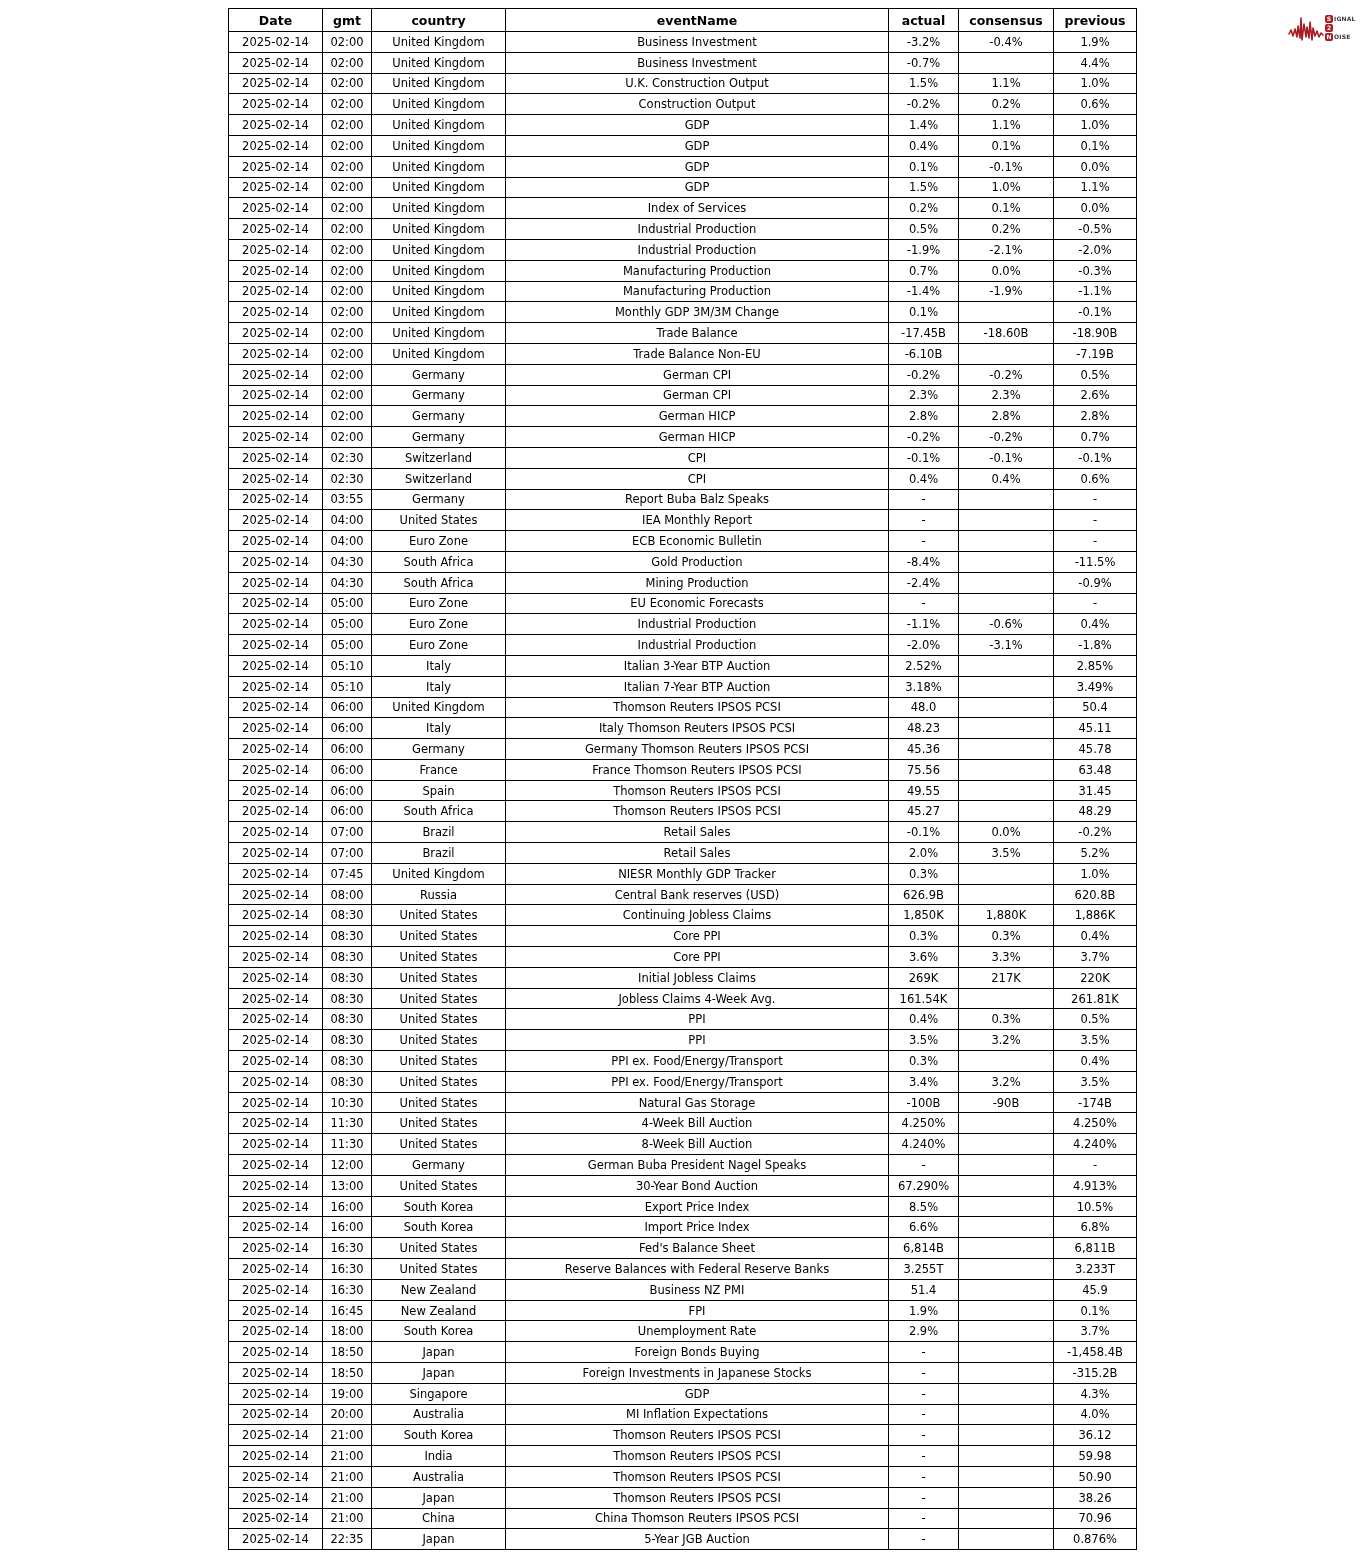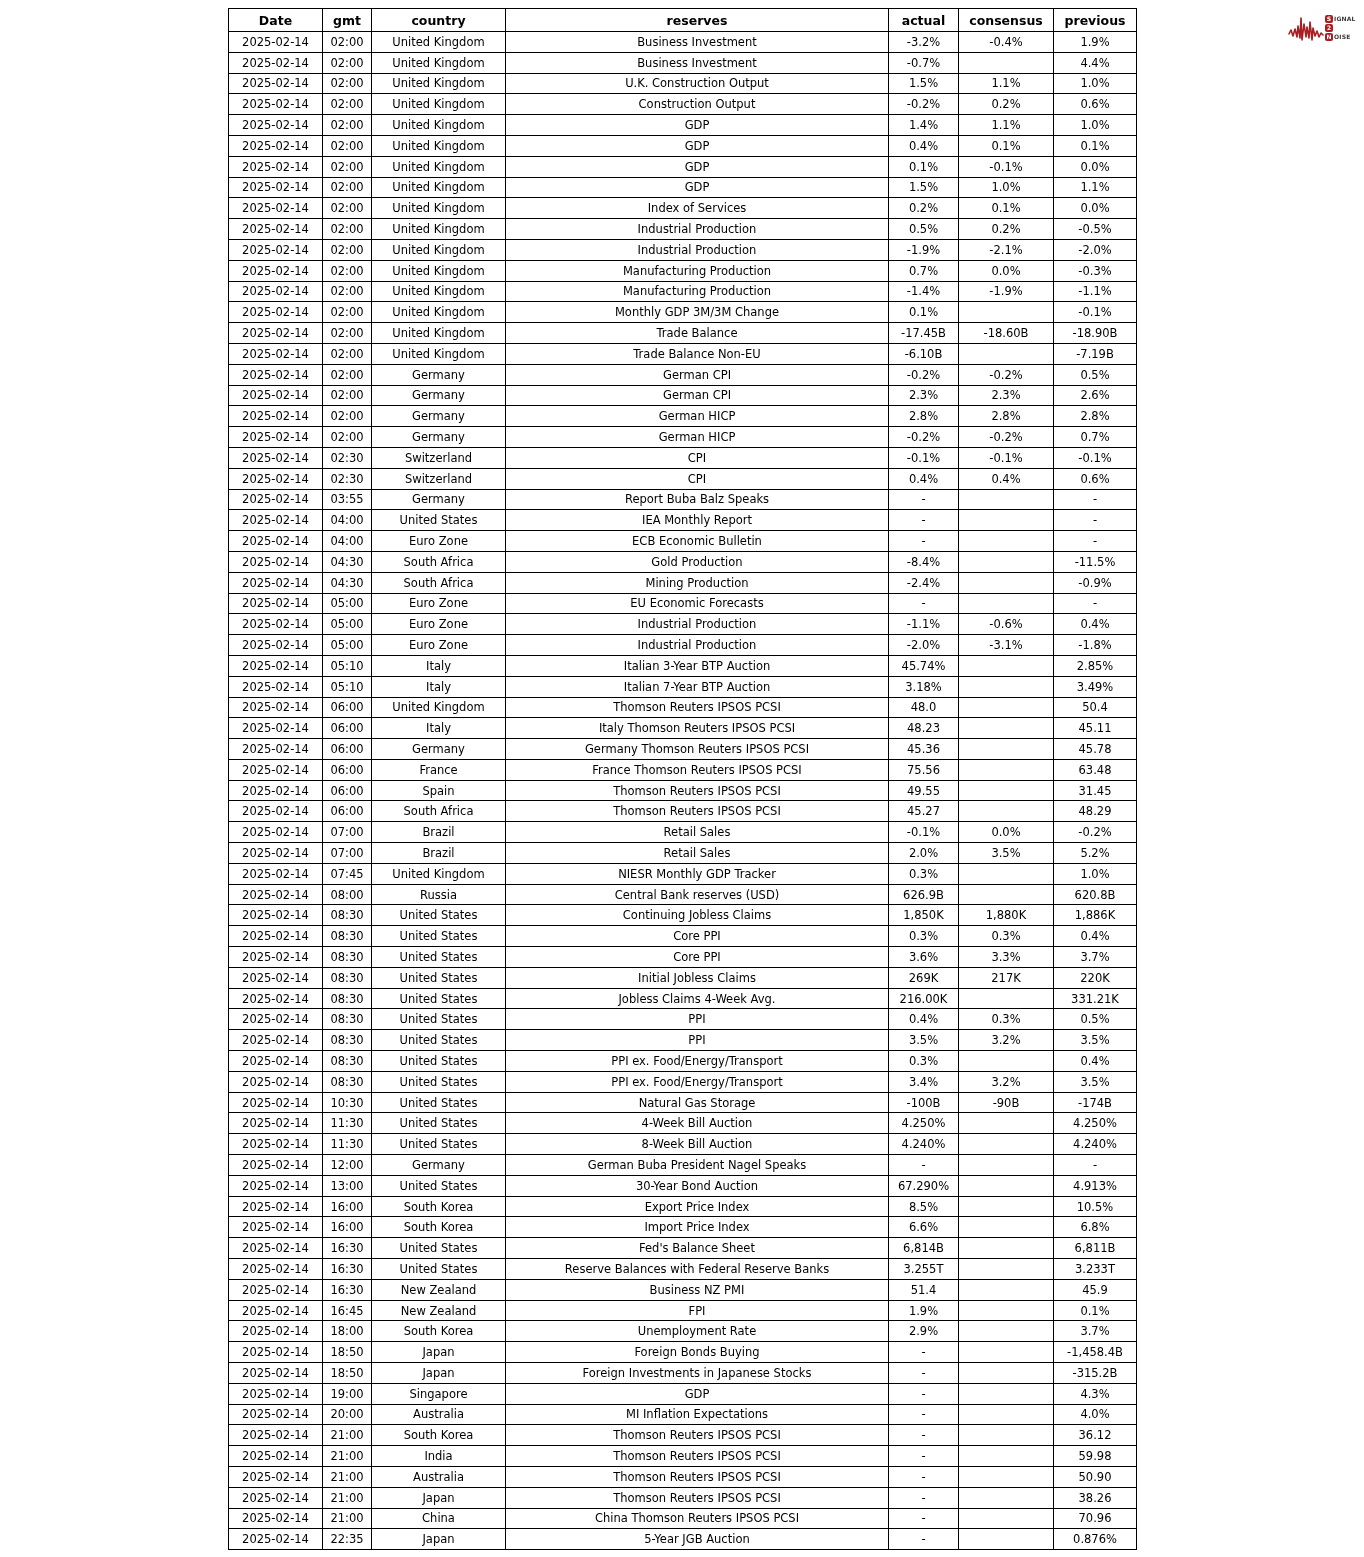--- a/index.html
+++ b/index.html
@@ -111,21 +111,21 @@
         <col style="width:383px">
         <col style="width:70px">
         <col style="width:95px">
         <col style="width:83px">
       </colgroup>
       <thead>
         <tr>
             <th>Date</th>
             <th>gmt</th>
             <th>country</th>
-            <th>reserves</th>
+            <th>eventName</th>
             <th>actual</th>
             <th>consensus</th>
             <th>previous</th>
           </tr>
       </thead>
       <tbody>
           <tr>
             <td>2025-02-14</td>
             <td>02:00</td>
             <td>United Kingdom</td>
@@ -393,21 +393,21 @@
             <td>Industrial Production</td>
             <td>-2.0%</td>
             <td>-3.1%</td>
             <td>-1.8%</td>
           </tr>
           <tr>
             <td>2025-02-14</td>
             <td>05:10</td>
             <td>Italy</td>
             <td>Italian 3-Year BTP Auction</td>
-            <td>45.74%</td>
+            <td>2.52%</td>
             <td></td>
             <td>2.85%</td>
           </tr>
           <tr>
             <td>2025-02-14</td>
             <td>05:10</td>
             <td>Italy</td>
             <td>Italian 7-Year BTP Auction</td>
             <td>3.18%</td>
             <td></td>
@@ -537,23 +537,23 @@
             <td>Initial Jobless Claims</td>
             <td>269K</td>
             <td>217K</td>
             <td>220K</td>
           </tr>
           <tr>
             <td>2025-02-14</td>
             <td>08:30</td>
             <td>United States</td>
             <td>Jobless Claims 4-Week Avg.</td>
-            <td>216.00K</td>
-            <td></td>
-            <td>331.21K</td>
+            <td>161.54K</td>
+            <td></td>
+            <td>261.81K</td>
           </tr>
           <tr>
             <td>2025-02-14</td>
             <td>08:30</td>
             <td>United States</td>
             <td>PPI</td>
             <td>0.4%</td>
             <td>0.3%</td>
             <td>0.5%</td>
           </tr>

